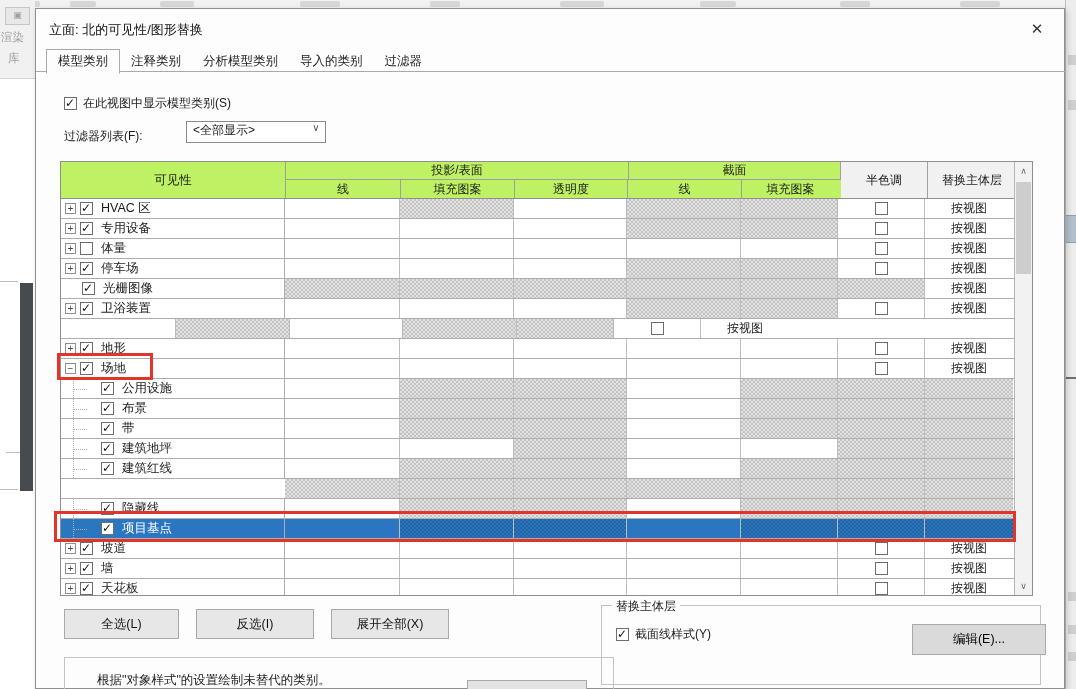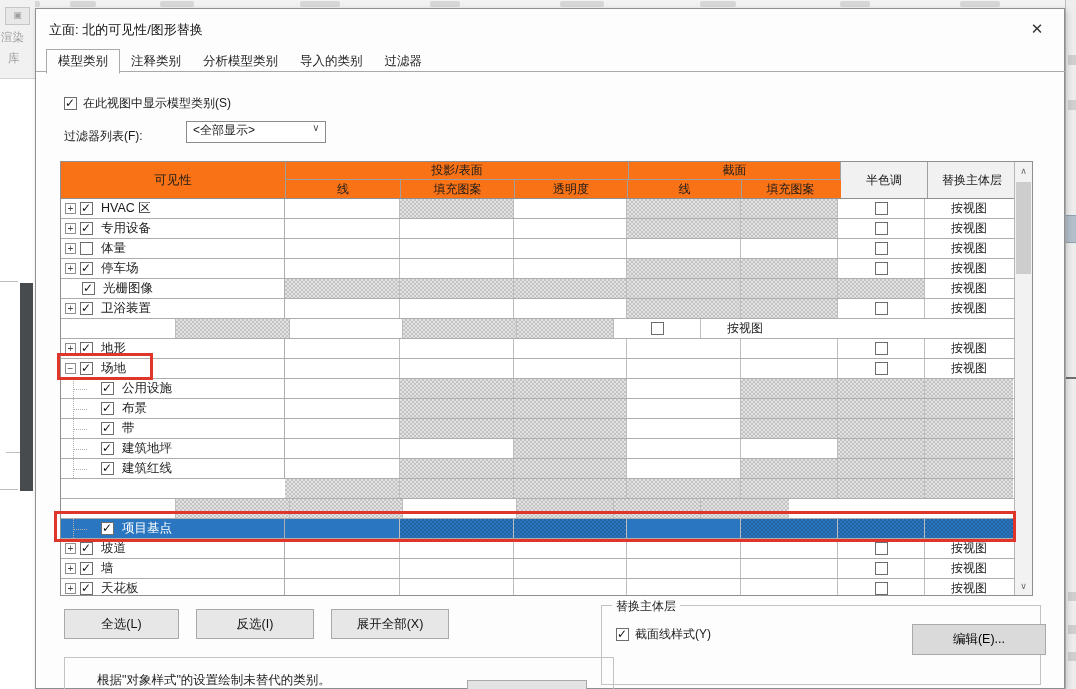--- a/index.html
+++ b/index.html
@@ -39,21 +39,21 @@
   .filter-label{position:absolute;left:28px;top:119px;font-size:12px;}
   .combo{position:absolute;left:150px;top:112px;width:140px;height:22px;border:1px solid #8a8a8a;background:#fff;box-sizing:border-box;display:flex;align-items:flex-start;cursor:pointer;}
   .combo .val{flex:1;padding-left:6px;font-size:12px;}
   .combo .chev{width:18px;text-align:center;color:#555;font-size:10px;}
   
   .cb{display:inline-block;width:13px;height:13px;background:#fff;border:1px solid #6d6d6d;box-sizing:border-box;position:relative;flex:none;cursor:pointer;}
   .cb.checked::after{content:"✓";position:absolute;left:0px;top:-2px;font-size:12px;font-weight:bold;color:#111;}
   
   .vgtable{position:absolute;left:24px;top:152px;width:973px;height:435px;border:1px solid #8f8f8f;box-sizing:border-box;background:#fff;display:flex;}
   .tbl-main{width:953px;flex:none;display:flex;flex-direction:column;overflow:hidden;}
-  .tbl-head{height:36px;flex:none;background:#f97316;border-bottom:1px solid #8f8f8f;display:flex;text-align:right;}
+  .tbl-head{height:36px;flex:none;background:#bef264;border-bottom:1px solid #8f8f8f;display:flex;text-align:right;}
   .h-visibility{width:224px;flex:none;border-right:1px solid #9f9f9f;display:flex;align-items:center;justify-content:center;font-size:12.5px;}
   .h-right{flex:1;display:flex;flex-direction:column;}
   .h-top{height:17px;display:flex;border-bottom:1px solid #9f9f9f;}
   .h-bot{height:18px;display:flex;}
   .hcell{border-right:1px solid #9f9f9f;display:flex;align-items:center;justify-content:center;font-size:12px;box-sizing:border-box;}
   .hcell:last-child{border-right:none;}
   .tbl-body{flex:1;overflow:hidden;position:relative;}
   .trow{height:20px;display:flex;border-bottom:1px solid #adadad;box-sizing:border-box;cursor:default;}
   .tname{width:224px;flex:none;border-right:1px solid #adadad;display:flex;align-items:center;box-sizing:border-box;position:relative;font-size:12.5px;white-space:nowrap;overflow:hidden;}
   .tcell{flex:none;border-right:1px solid #bdbdbd;box-sizing:border-box;display:flex;align-items:center;justify-content:center;font-size:12px;}
@@ -396,20 +396,26 @@
             </div>
             <div class="tcell hatch" style="width: 115px;"></div>
             <div class="tcell hatch" style="width: 114px;"></div>
             <div class="tcell hatch" style="width: 113px;"></div>
             <div class="tcell hatch" style="width: 114px;"></div>
             <div class="tcell hatch" style="width: 97px;"></div>
             <div class="tcell hatch" style="width: 87px;"></div>
             <div class="tcell hatch" style="width: 88px;"></div>
           </div>
           <div class="trow">
+            <div class="tname" style="padding-left: 40px;">
+              <span class="treev"></span>
+              <span class="treeh"></span>
+              <span class="cb checked" style="margin-right: 8px;"></span>
+              <span>隐藏线</span>
+            </div>
             <div class="tcell" style="width: 115px;"></div>
             <div class="tcell hatch" style="width: 114px;"></div>
             <div class="tcell hatch" style="width: 113px;"></div>
             <div class="tcell" style="width: 114px;"></div>
             <div class="tcell hatch" style="width: 97px;"></div>
             <div class="tcell hatch" style="width: 87px;"></div>
             <div class="tcell hatch" style="width: 88px;"></div>
           </div>
           <div class="trow ">
             <div class="tname sel" style="padding-left: 40px;">

